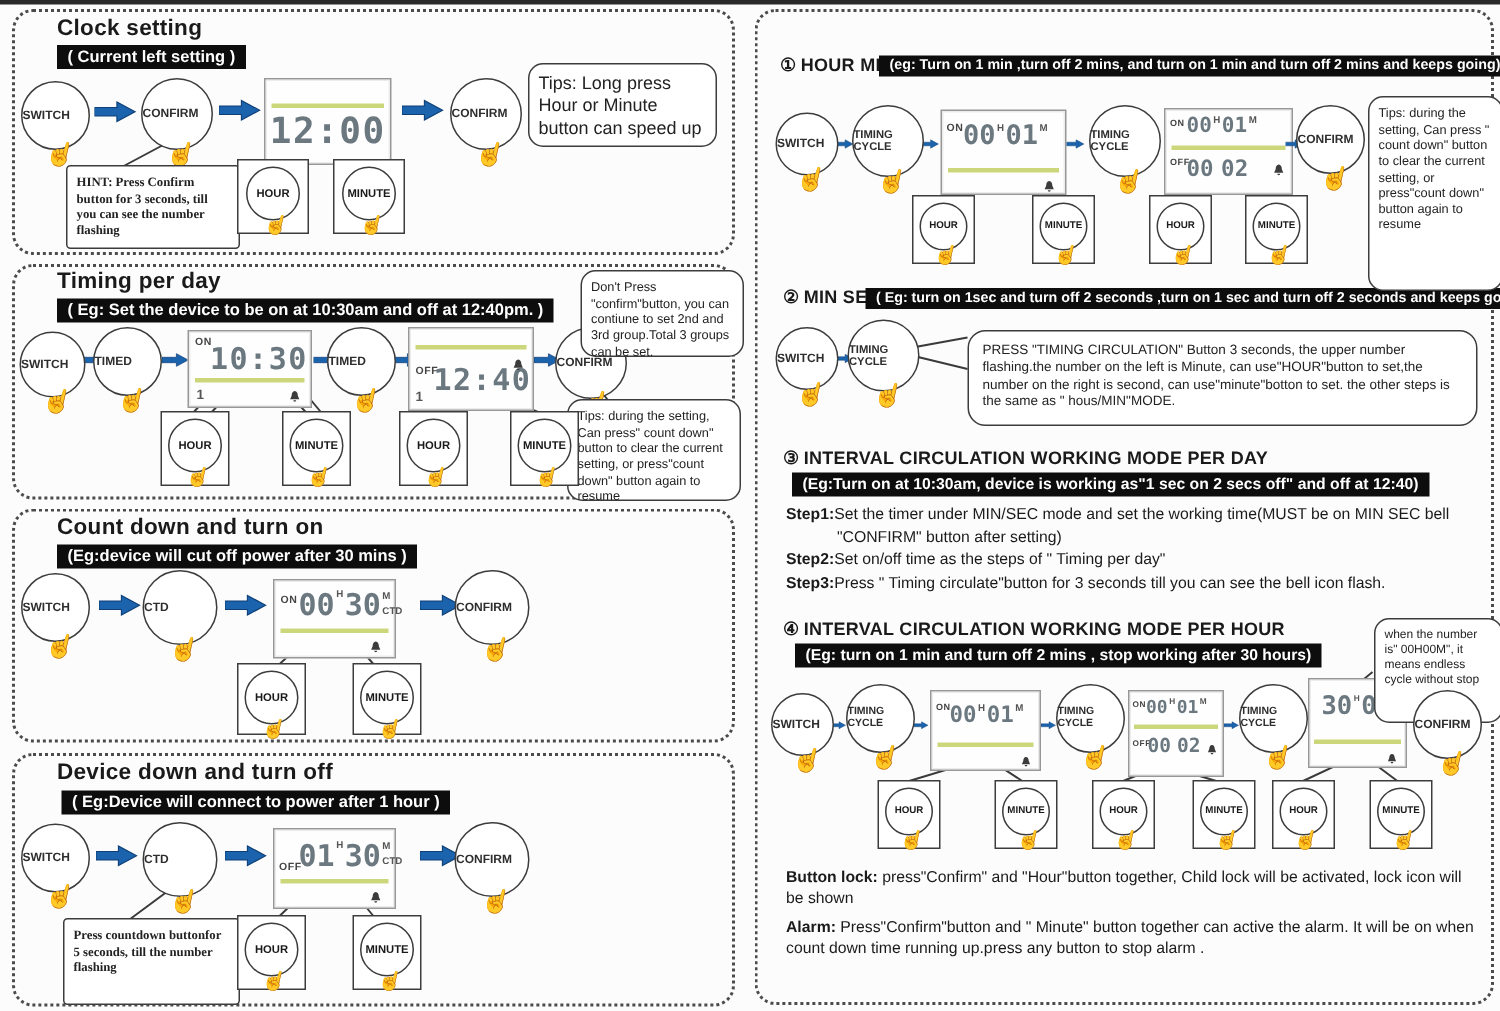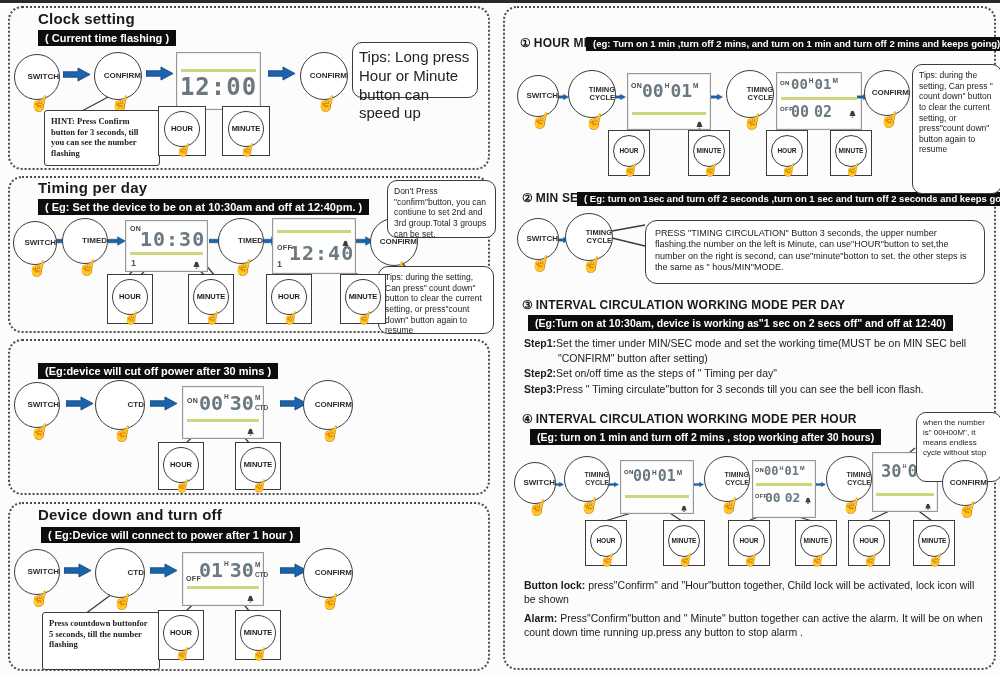--- a/index.html
+++ b/index.html
@@ -8,42 +8,42 @@
   .edge-top{position:absolute;left:0;top:0;width:100%;height:3px;background:#2a2a2a;}
   .panel{position:absolute;border:2px dotted #4b4b4b;border-radius:14px;background:transparent;}
   .sec-title{position:absolute;font-size:15px;font-weight:bold;letter-spacing:.2px;white-space:nowrap;}
   .bar{position:absolute;background:#0d0d0d;color:#fff;font-weight:bold;font-size:11px;
        line-height:16px;padding:0 7px;white-space:nowrap;}
   .bar.small{font-size:9.5px;line-height:14px;}
   .rsec-head{position:absolute;display:flex;gap:3px;align-items:baseline;font-weight:bold;white-space:nowrap;}
   .circnum{font-size:12px;font-weight:bold;}
   .rsec-label{font-size:12px;font-weight:bold;letter-spacing:.2px;}
   .cb{position:absolute;border:1.5px solid #3c3c3c;border-radius:50%;background:#fff;
-      display:flex;flex-direction:column;align-items:flex-end;justify-content:center;
+      display:flex;flex-direction:column;align-items:flex-start;justify-content:center;
       font-size:8px;font-weight:bold;color:#2e2e2e;text-align:center;line-height:1.1;z-index:3;}
   .hand{position:absolute;bottom:-14px;left:50%;transform:translateX(-35%) rotate(14deg);
         font-size:16px;font-weight:normal;color:#2e2e2e;z-index:4;}
   .sq{position:absolute;border:1.5px solid #3c3c3c;background:#fff;z-index:3;}
   .sqc{width:34px;height:34px;border:1.5px solid #3c3c3c;border-radius:50%;margin:4px auto 0;
        display:flex;align-items:center;justify-content:center;font-size:7.5px;font-weight:bold;
        position:relative;background:#fff;text-align:center;line-height:1.05;}
   .sqc .hand{font-size:13px;bottom:-11px;}
   .arrow{position:absolute;z-index:2;}
   .lcd{position:absolute;border:1.5px solid #979797;background:#fefefe;z-index:2;
        box-shadow:inset 0 0 0 1px #ececec;}
   .yline{position:absolute;left:5%;width:90%;height:3px;background:#ccd77b;}
   .dg{font-family:"DejaVu Sans Mono",monospace;font-weight:bold;color:#6b7880;line-height:1;}
   .lcdrow{position:absolute;display:flex;align-items:flex-start;gap:1px;}
   .tag{font-size:6.5px;font-weight:bold;color:#555;line-height:1;margin-top:1px;}
   .tagcol{display:flex;flex-direction:column;gap:2px;margin-top:1px;}
   .mode{position:absolute;font-size:7px;font-weight:bold;color:#444;letter-spacing:.4px;}
   .grp{position:absolute;font-size:9px;font-weight:bold;color:#555;}
   .bell{position:absolute;}
   .tbox{position:absolute;border:1.5px solid #3c3c3c;border-radius:10px;background:#fff;
-        padding:5px 6px;font-size:15px;line-height:1.25;color:#222;z-index:3;}
+        padding:5px 6px;font-size:12px;line-height:1.25;color:#222;z-index:3;}
   .tbox.sqr{border-radius:3px;font-weight:bold;font-size:8.5px;font-family:Liberation Serif, serif;}
   .steps{position:absolute;font-size:10.5px;line-height:14.5px;}
   .steps p{margin:0 0 1px 0;padding-left:34px;text-indent:-34px;}
   .botnote{position:absolute;font-size:10.5px;line-height:13.5px;}
   .botnote p{margin:0 0 6px 0;}
   .connectors{position:absolute;left:0;top:0;z-index:1;pointer-events:none;}
 </style>
 </head>
 <body>
 
@@ -81,21 +81,21 @@
         <line x1="662" y1="508" x2="682" y2="521"></line>
       <line x1="770" y1="512" x2="748" y2="521"></line>
         <line x1="782" y1="512" x2="812" y2="521"></line>
       <line x1="900" y1="506" x2="868" y2="521"></line>
         <line x1="912" y1="506" x2="932" y2="521"></line>
     </g>
   </svg>
 
   <div class="panel" style="left:8px;top:6px;width:478px;height:160px"></div>
   <div class="sec-title" style="left:38px;top:10px">Clock setting</div>
-  <div class="bar" style="left:38px;top:30px">( Current time flashing )</div>
+  <div class="bar" style="left:38px;top:30px">( Current left setting )</div>
 
   <div class="cb" style="left:14px;top:54px;width:44px;height:44px">
     <span>SWITCH</span>
     <span class="hand">☝</span>
   </div>
   <div class="arrow" style="left:63px;top:67px">
     <svg width="28" height="15" viewBox="0 0 30 16">
         <path d="M0 5h16V1l13 7-13 7v-4H0z" fill="#1b63ac" stroke="#0e3f77" stroke-width="0.8"></path>
       </svg>
   </div>
@@ -224,20 +224,21 @@
       </div>
   </div>
   <div class="sq" style="left:340px;top:274px;width:44px;height:48px">
     <div class="sqc">
         <span>MINUTE</span>
         <span class="hand">☝</span>
       </div>
   </div>
 
   <div class="panel" style="left:8px;top:339px;width:478px;height:152px"></div>
+  <div class="sec-title" style="left:38px;top:343px">Count down and turn on</div>
   <div class="bar" style="left:38px;top:363px">(Eg:device will cut off power after 30 mins )</div>
 
   <div class="cb" style="left:14px;top:382px;width:44px;height:44px">
     <span>SWITCH</span>
       <span class="hand">☝</span>
   </div>
   <div class="arrow" style="left:66px;top:396px">
     <svg width="28" height="15" viewBox="0 0 30 16">
         <path d="M0 5h16V1l13 7-13 7v-4H0z" fill="#1b63ac" stroke="#0e3f77" stroke-width="0.8"></path>
       </svg>

